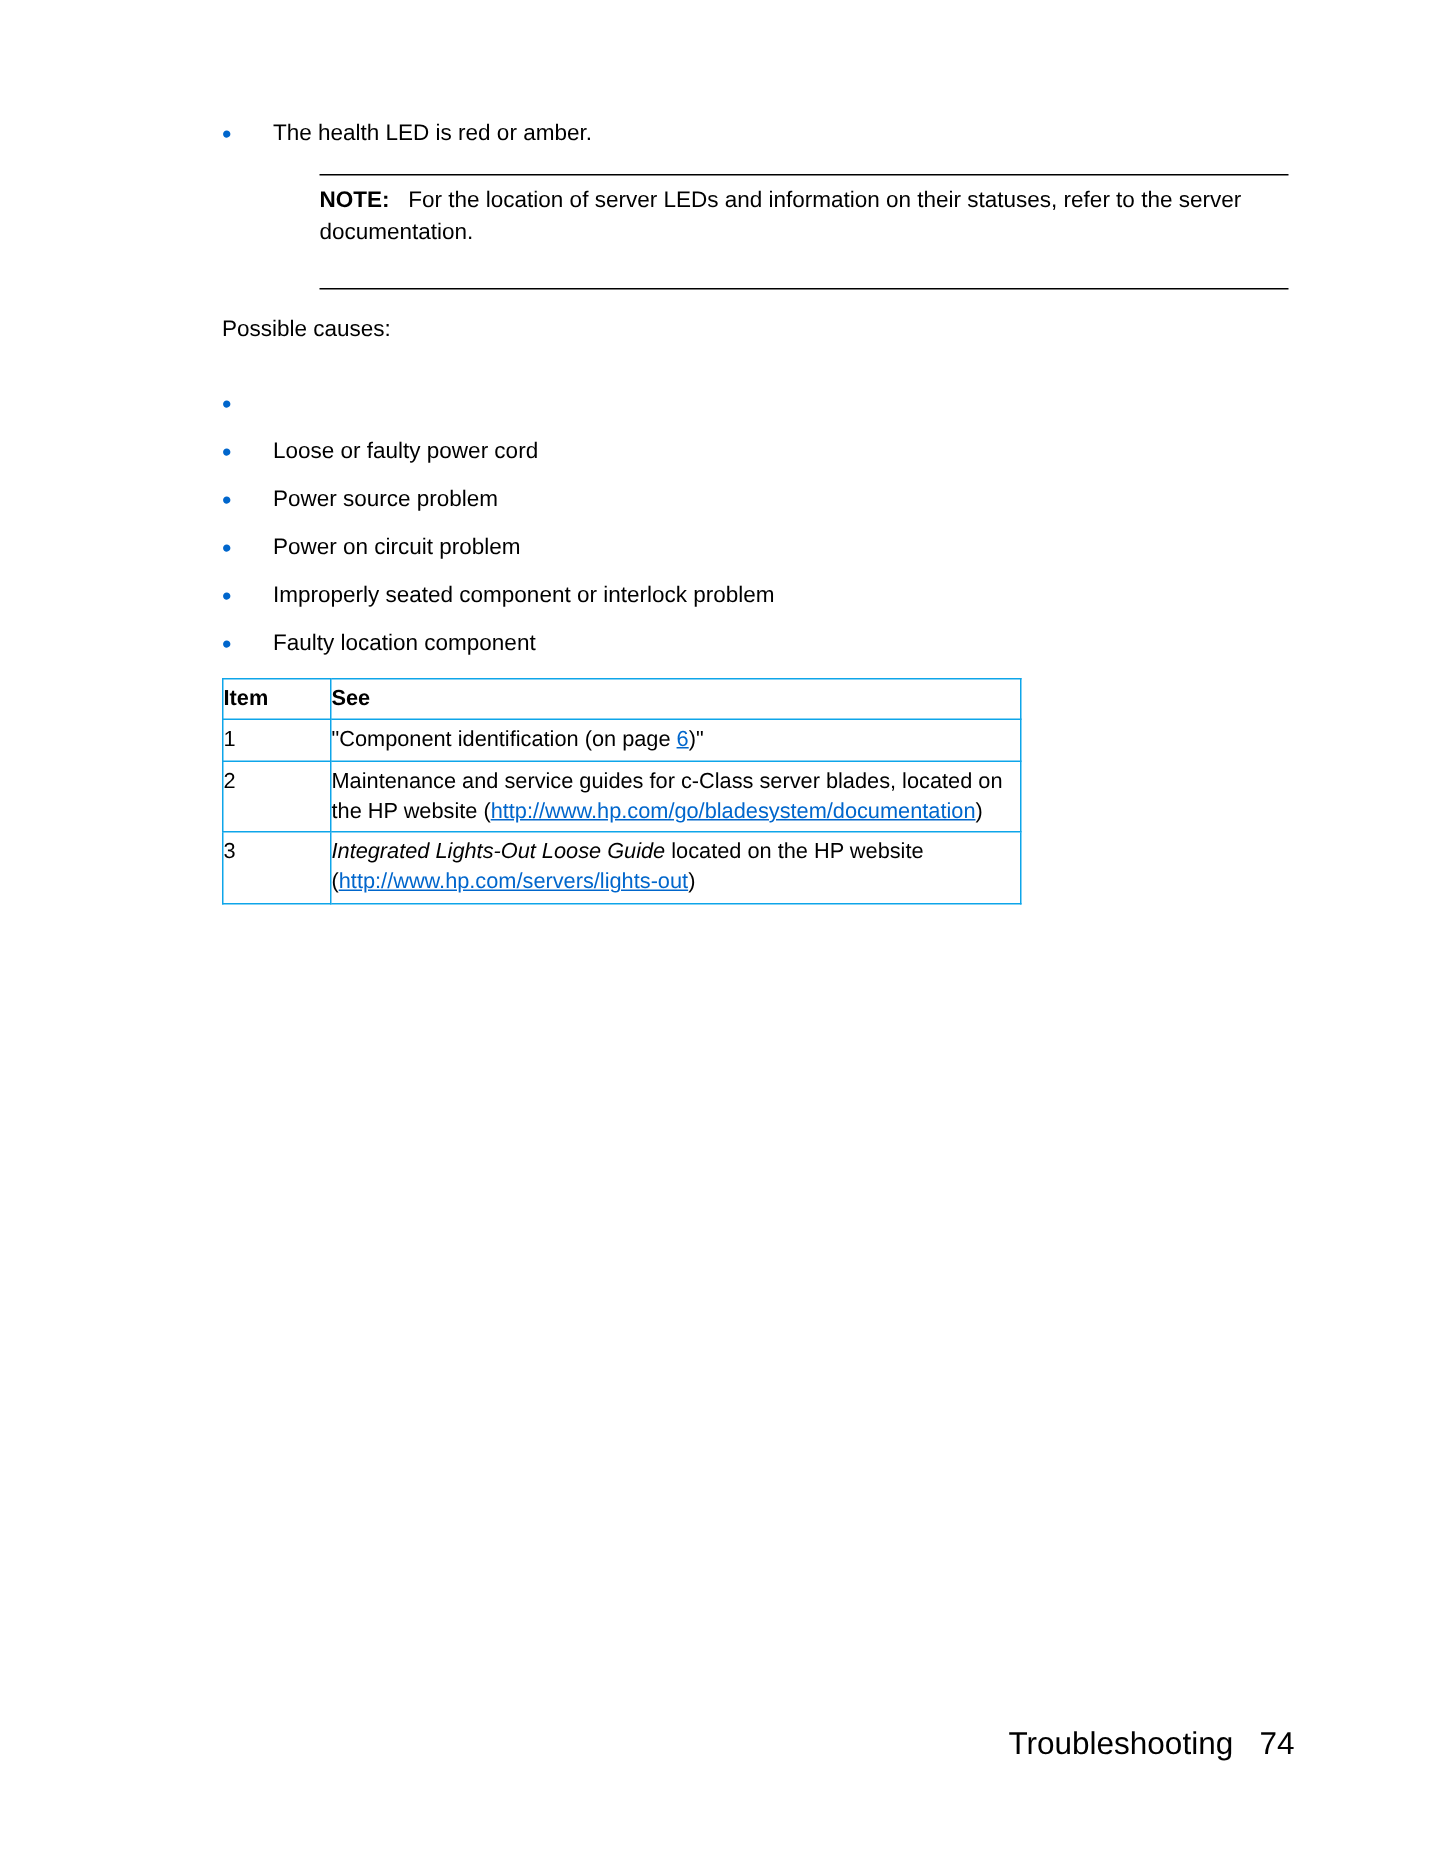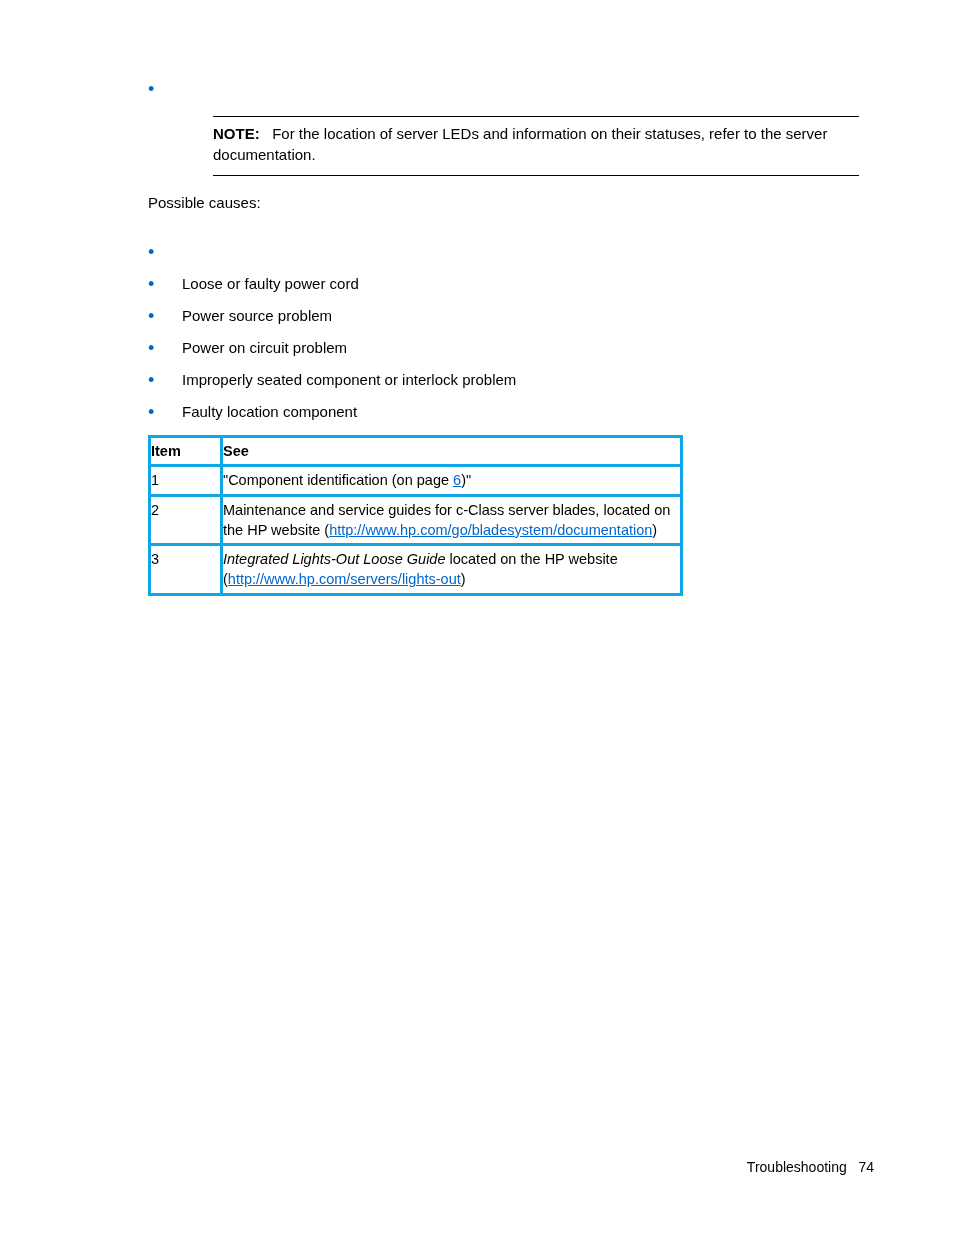--- a/index.html
+++ b/index.html
@@ -23,55 +23,56 @@
       font-size: 18px;
       line-height: 18px;
       margin-right: 24px;
       min-width: 10px;
     }
     .bullet-text { flex: 1; }
     .note-box {
       border-top: 1px solid #000;
       border-bottom: 1px solid #000;
       margin: 18px 0 18px 65px;
-      padding: 6px 0 10px 0;
+      padding: 6px 0 27px 0;
       line-height: 1.4;
     }
     .note-label { font-weight: bold; }
     .para { margin-bottom: 32px; }
     table {
       border-collapse: collapse;
       margin-top: 6px;
       margin-left: 0;
       font-size: 14.5px;
     }
     table th, table td {
-      border: 3px solid #0ea5e9;
+      border: 1px solid #0ea5e9;
       padding: 3px 0;
       text-align: left;
       vertical-align: top;
       line-height: 1.4;
     }
     table th { font-weight: bold; }
     .col-item { width: 72px; }
     .col-see { width: 460px; }
     .link { color: #0066cc; text-decoration: underline; }
     .italic { font-style: italic; }
     .footer {
       position: absolute;
       bottom: 60px;
-      right: 80px;
-      font-size: 14px;
+      right: 91px;
+      font-size: 21px;
     }
   </style>
 </head>
 <body>
 
 <div class="bullet-item">
   <span class="bullet">•</span>
+  <span class="bullet-text">The health LED is red or amber.</span>
 </div>
 
 <div class="note-box">
   <span class="note-label">NOTE:</span>
   <span>&nbsp;&nbsp;</span><span>For the location of server LEDs and information on their statuses, refer to the server documentation.</span>
 </div>
 
 <p class="para">Possible causes:</p>
 
 <div class="bullet-item">

